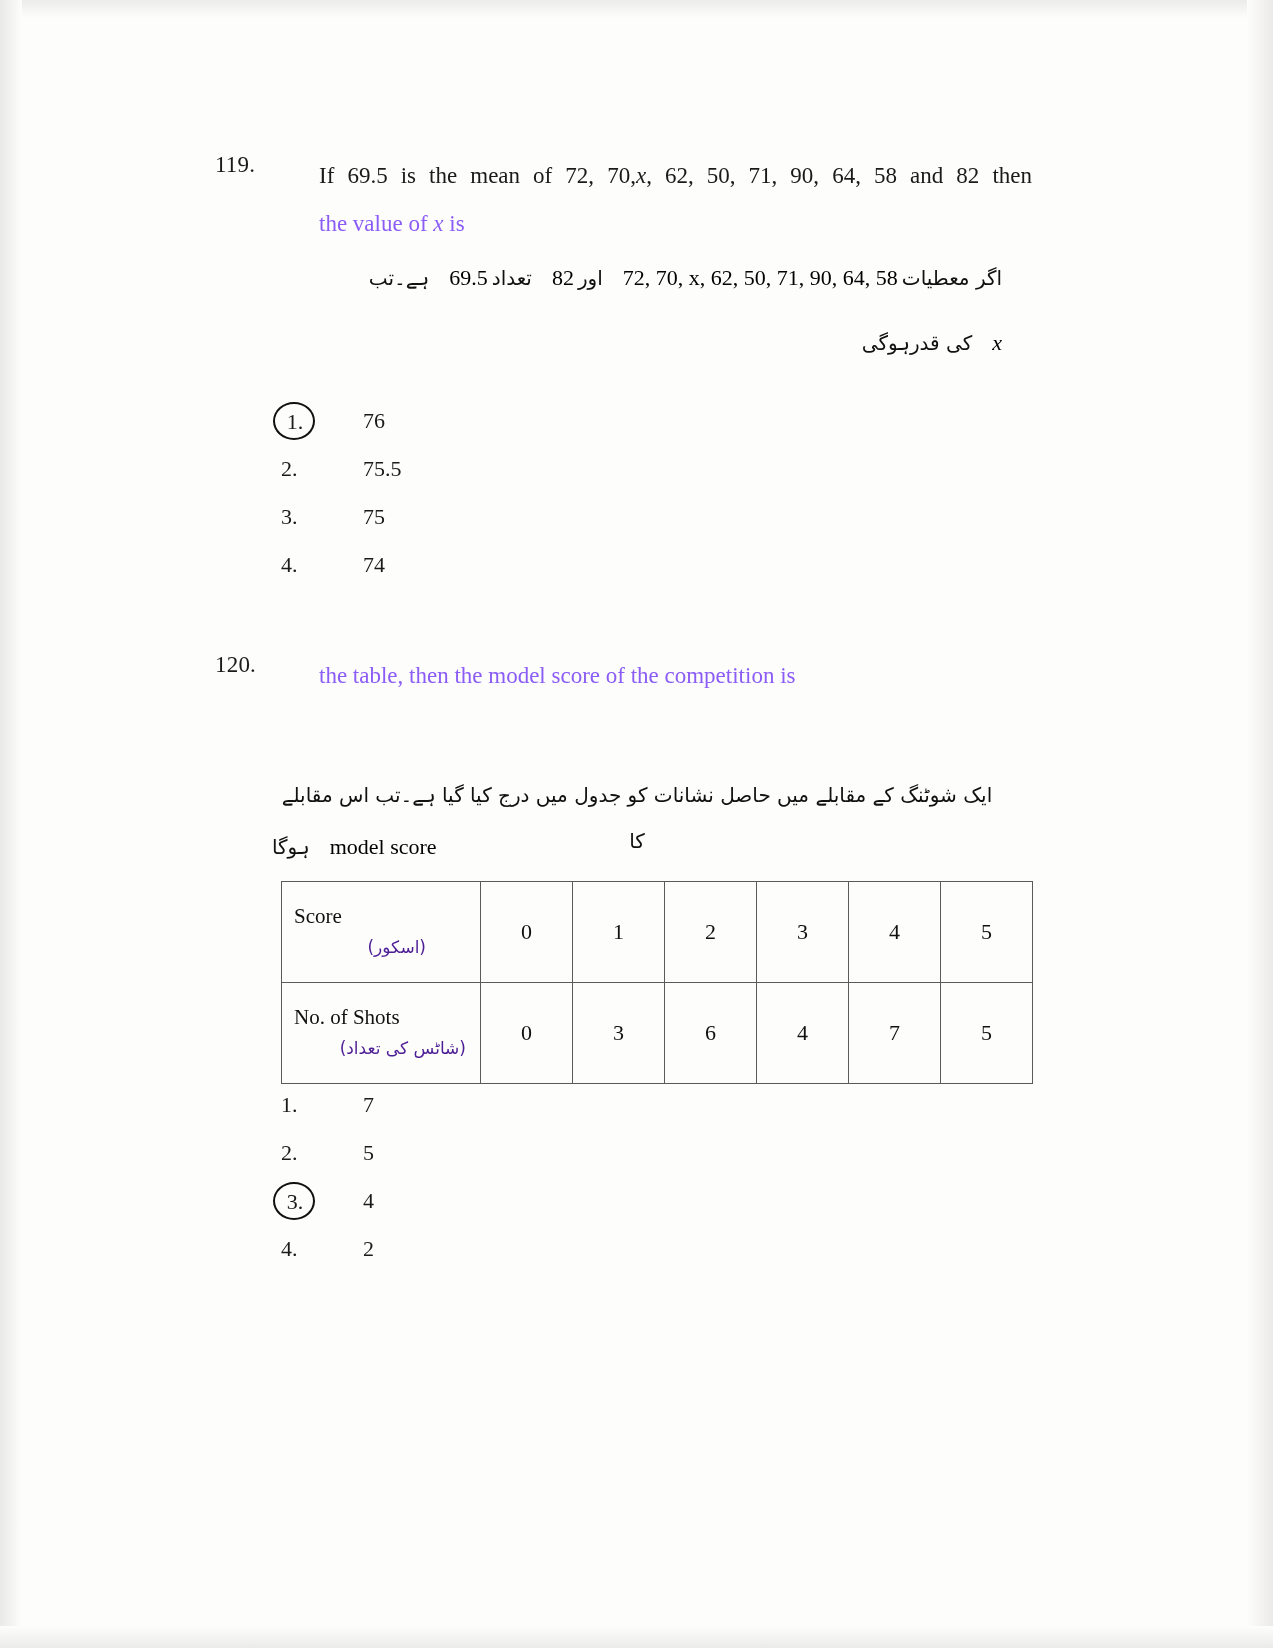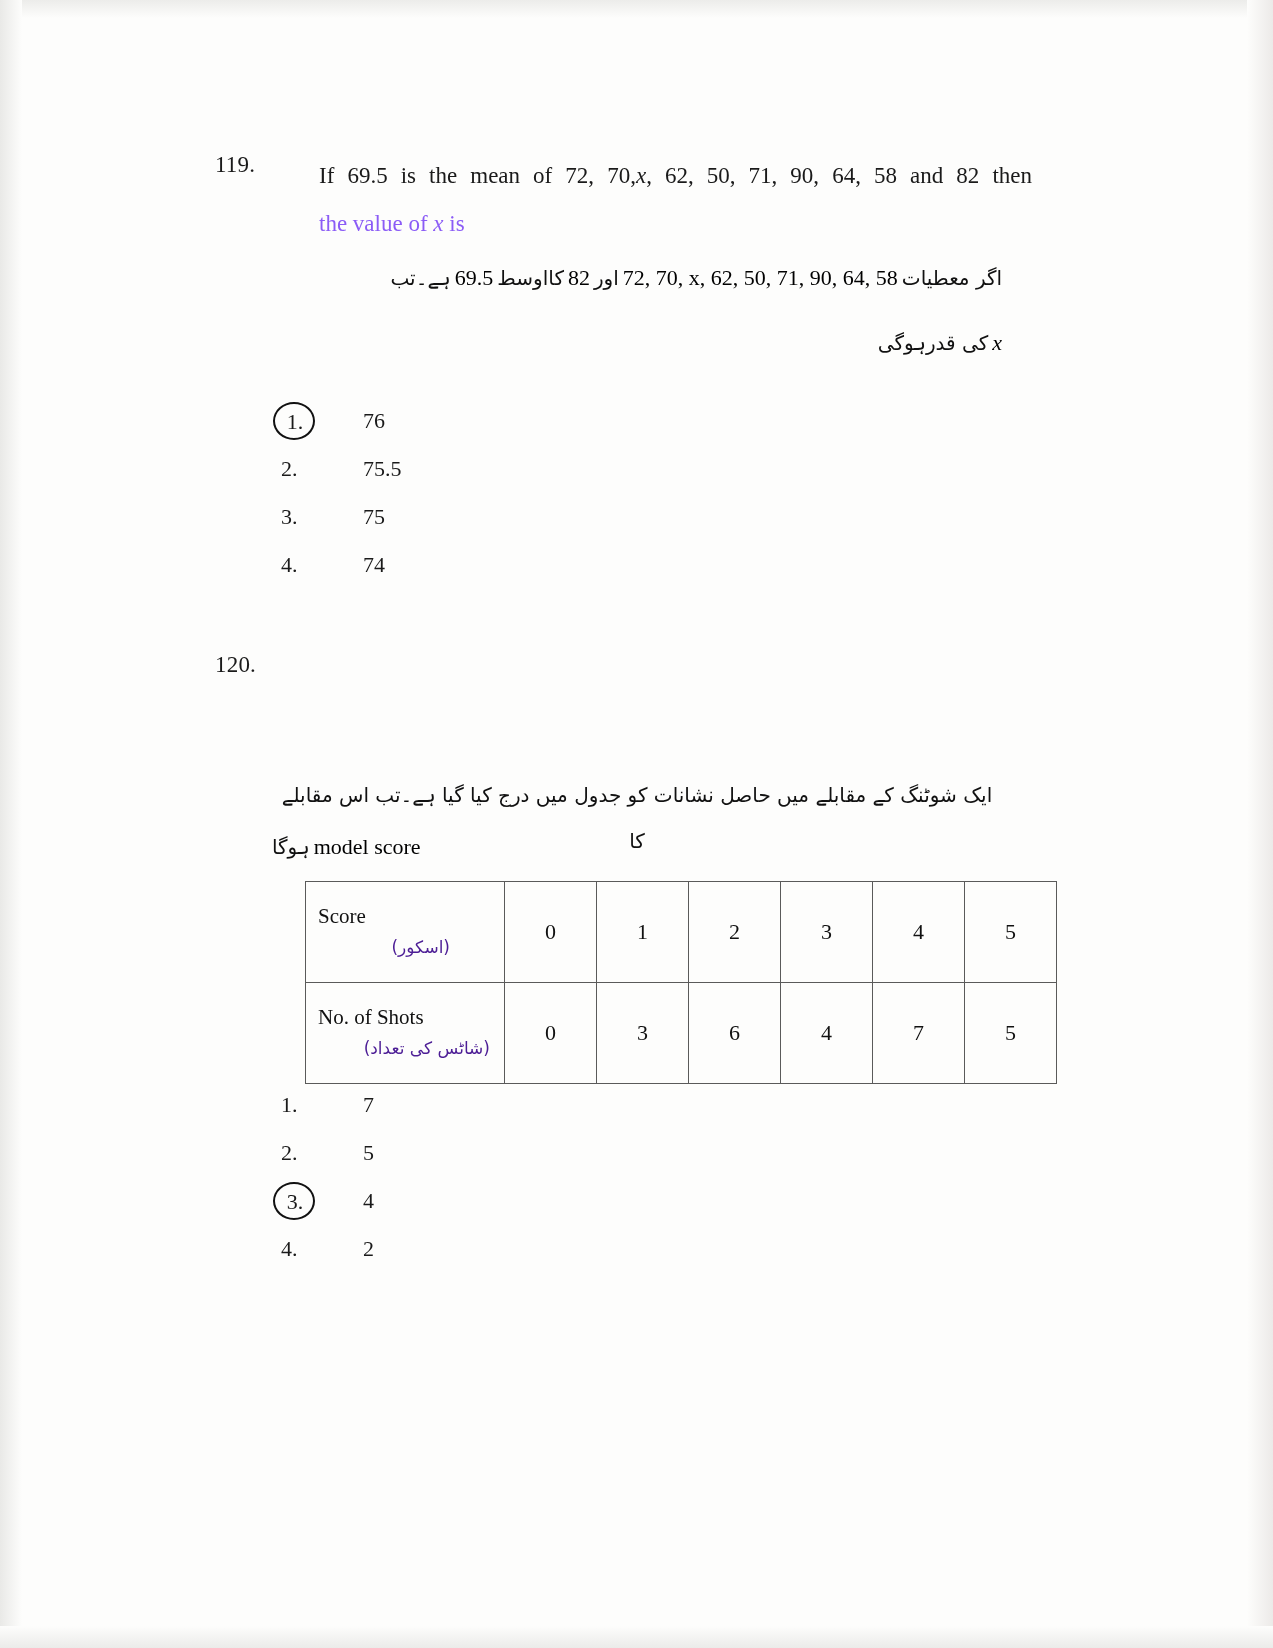--- a/index.html
+++ b/index.html
@@ -95,20 +95,21 @@
   .urdu-inline {
     font-family: "DejaVu Sans", sans-serif;
     font-size: 20px;
     color: #111;
   }
   .lat {
     direction: ltr;
     unicode-bidi: embed;
     font-family: "Liberation Serif", serif;
     font-size: 22px;
+    margin-left: 16px;
   }
 
   
   .options {
     position: absolute;
   }
   .opt-row {
     position: relative;
     height: 48px;
   }
@@ -202,21 +203,21 @@
           <span>is</span>
         </div>
       </div>
     </div>
 
     <div style="position:absolute; left:290px; top:253px; width:712px; text-align:right; direction:rtl;">
       <span class="urdu-inline">اگر معطیات</span>
       <span class="lat">72, 70, x, 62, 50, 71, 90, 64, 58</span>
       <span class="urdu-inline">اور</span>
       <span class="lat">82</span>
-      <span class="urdu-inline">کااوسط</span>
+      <span class="urdu-inline">تعداد</span>
       <span class="lat">69.5</span>
       <span class="urdu-inline">ہے۔تب</span>
     </div>
 
     <div style="position:absolute; left:290px; top:318px; width:712px; text-align:right; direction:rtl;">
       <span class="lat ital">x</span>
       <span class="urdu-inline">کی قدرہوگی</span>
     </div>
 
     <div class="options" style="left:281px; top:388px;">
@@ -234,31 +235,32 @@
       </div>
       <div class="opt-row">
         <div class="opt-num">4.</div>
         <div class="opt-val">74</div>
       </div>
     </div>
 
     <div class="question" style="left:215px; top:640px;">
       <div class="q-num">120.</div>
       <div class="q-body">
+        <div class="q-en-line">the table, then the model score of the competition is</div>
       </div>
     </div>
 
     <div class="urdu-line" style="position:absolute; left:272px; top:760px; width:730px; font-size:20px;">ایک شوٹنگ کے مقابلے میں حاصل نشانات کو جدول میں درج کیا گیا ہے۔تب اس مقابلے کا</div>
 
     <div style="position:absolute; left:272px; top:822px; width:730px; text-align:left; direction:rtl;">
       <span class="lat">model score</span>
       <span class="urdu-inline">ہوگا</span>
     </div>
 
-    <table class="score-table" style="left:281px; top:869px;margin-left:24px;">
+    <table class="score-table" style="left:281px; top:869px;">
       <tbody>
           <tr>
         <td class="label">
           <span class="lbl-en">Score</span>
           <span class="lbl-ur">(اسکور)</span>
         </td>
         <td class="val">0</td>
         <td class="val">1</td>
         <td class="val">2</td>
         <td class="val">3</td>

